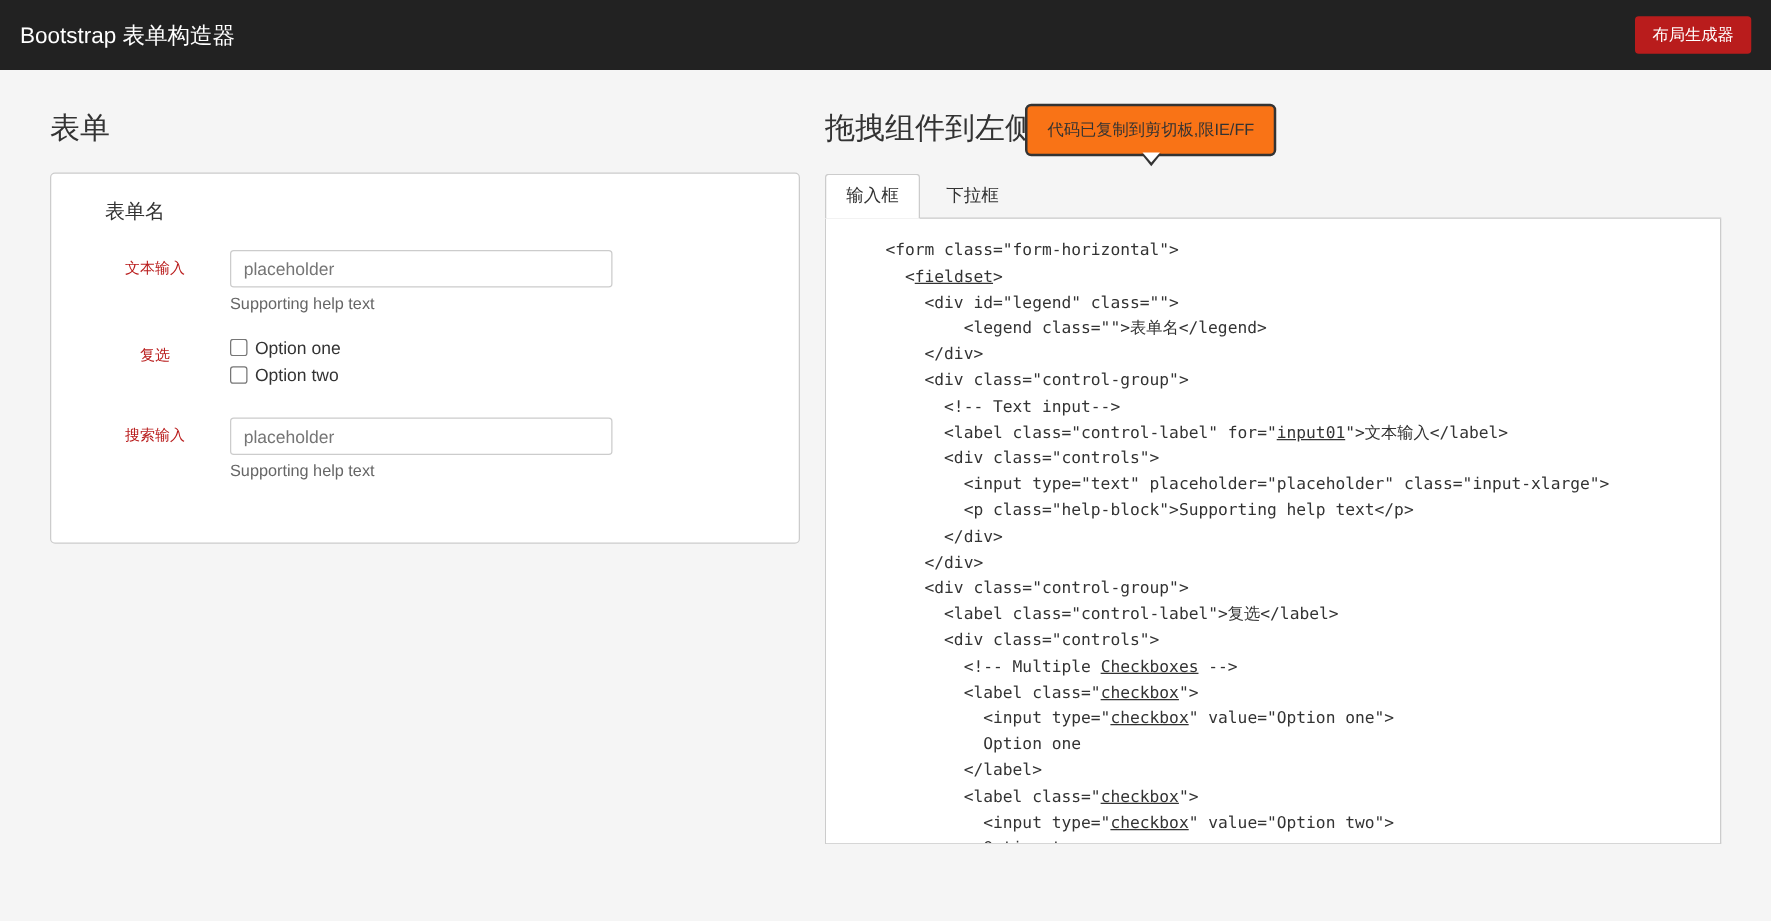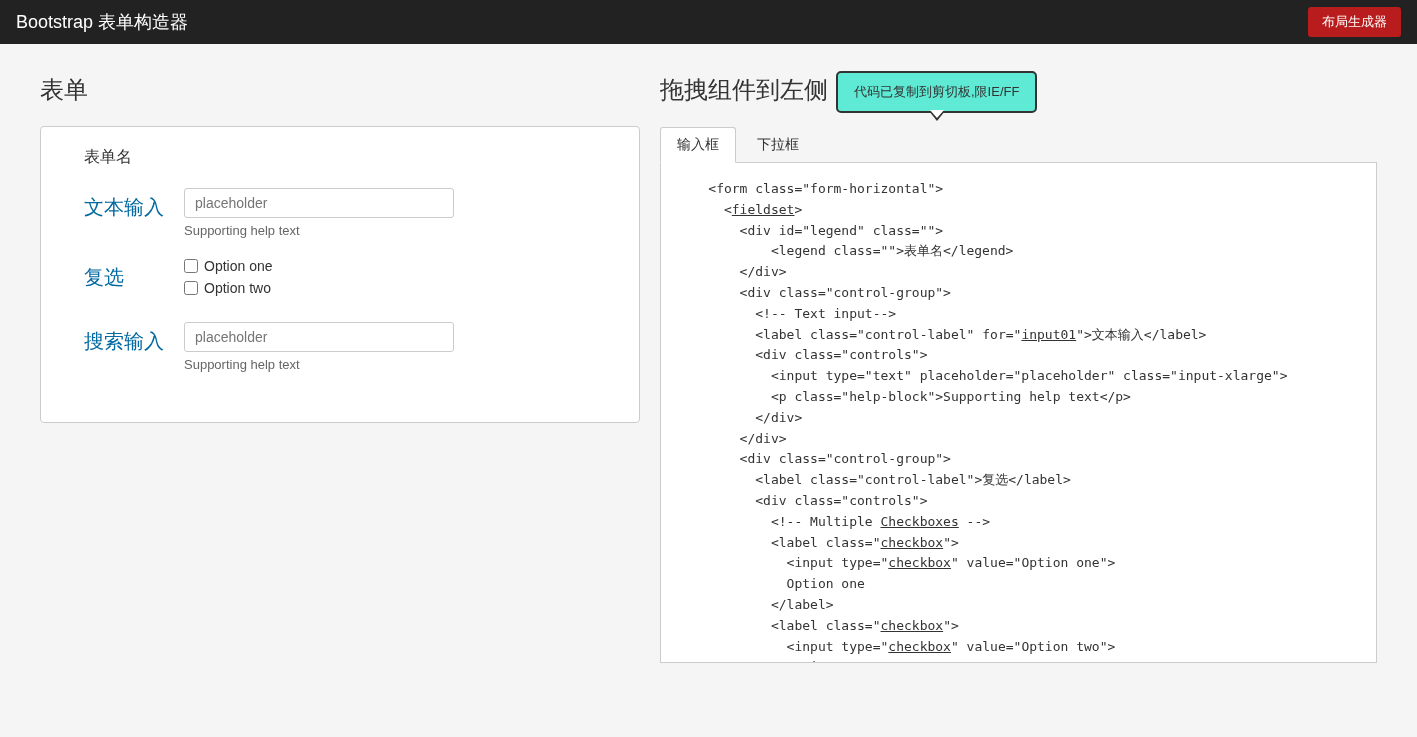--- a/index.html
+++ b/index.html
@@ -7,21 +7,21 @@
       font-family: "Helvetica Neue", Helvetica, Arial, sans-serif;
       font-size: 14px;
       background: #f5f5f5;
       color: #333;
     }
 
     
     .navbar {
       background: #222;
       color: #fff;
-      height: 44px;
+      height: 56px;
       display: flex;
       align-items: center;
       justify-content: space-between;
       padding: 0 16px;
     }
     .navbar-brand {
       font-size: 18px;
       font-weight: 500;
       color: #fff;
     }
@@ -69,32 +69,32 @@
     }
 
     
     .control-group {
       display: flex;
       margin-bottom: 20px;
       align-items: flex-start;
     }
     .control-label {
       width: 100px;
-      text-align: left;
+      text-align: center;
       padding-right: 20px;
       padding-top: 6px;
-      font-size: 20px;
-      color: #0369a1;
+      font-size: 12px;
+      color: #b91c1c;
       flex-shrink: 0;
     }
     .controls {
       flex: 1;
     }
     .controls input[type="text"] {
-      width: 270px;
+      width: 306px;
       padding: 6px 10px;
       border: 1px solid #ccc;
       border-radius: 3px;
       font-size: 14px;
       color: #ec4899;
     }
     .help-block {
       font-size: 13px;
       color: #666;
       margin-top: 5px;
@@ -156,23 +156,23 @@
     .tab-item.active {
       background: #fff;
       border-color: #ccc;
       border-bottom: 1px solid #fff;
       color: #333;
     }
 
     
     .tooltip-box {
       position: absolute;
-      left: 176px;
+      left: 160px;
       top: -55px;
-      background: #5eead4;
+      background: #f97316;
       border: 2px solid #333;
       border-radius: 5px;
       padding: 10px 16px;
       font-size: 13px;
       color: #333;
       white-space: nowrap;
       z-index: 100;
     }
     .tooltip-box::after {
       content: '';

